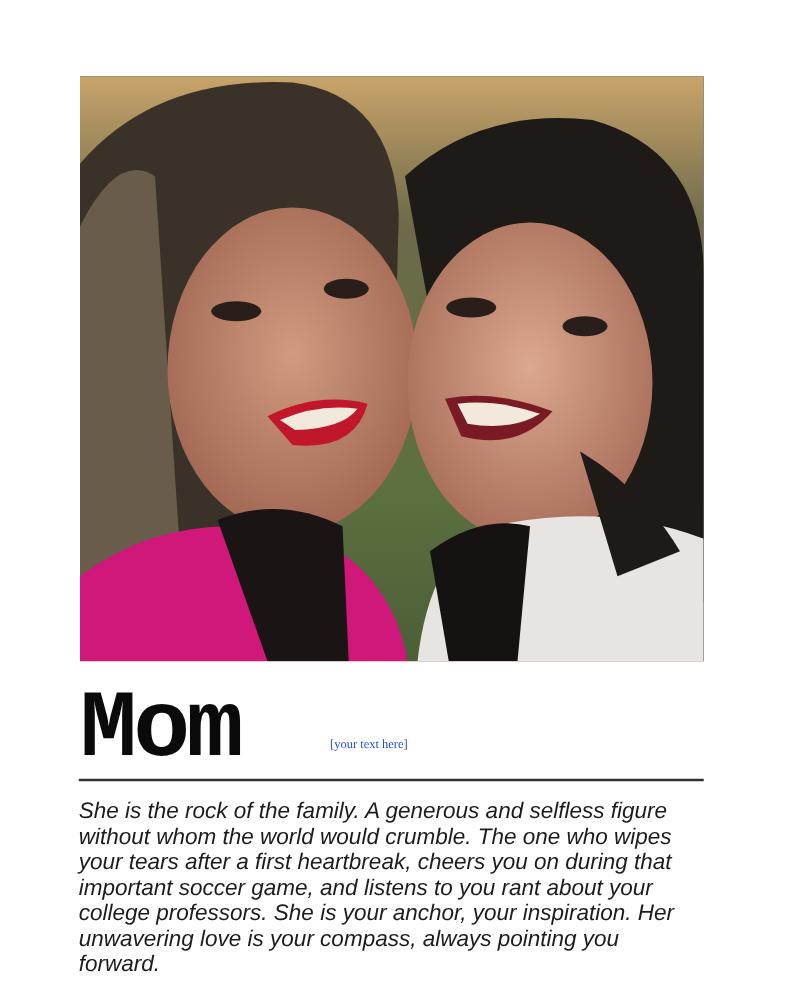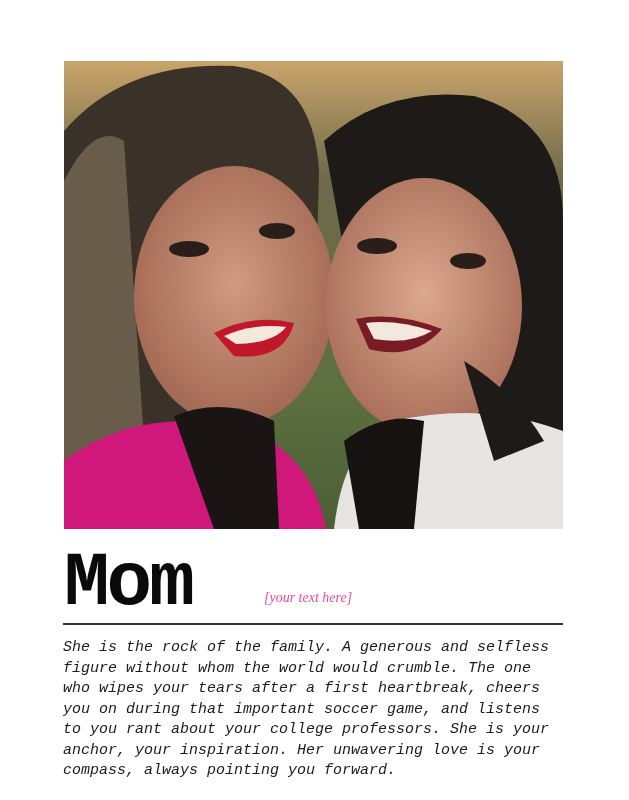--- a/index.html
+++ b/index.html
@@ -14,29 +14,29 @@
     }
     .title {
       position: absolute; left: 0; top: 0;
       font-family: Liberation Mono, monospace;
       font-weight: bold; font-size: 76px; line-height: 72px; color: #0a0a0a;
       letter-spacing: -3px;
     }
     .subtitle {
       position: absolute; left: 200px; top: 42px;
       font-family: "Liberation Serif", "DejaVu Serif", serif;
-      font-style: italic; font-size: 14px; color: #ec4899;
+      font-size: 10px; color: #1d4ed8;
     }
     .rule {
       position: absolute; left: 63px; top: 623px; width: 500px; height: 2px; background: #333;
     }
     .body-text {
       position: absolute; left: 63px; top: 638px; width: 500px;
-      font-family: Liberation Mono, monospace;
-      font-style: italic; font-size: 15px; line-height: 20.5px; color: #1c1c1c;
+      font-family: Liberation Sans, sans-serif;
+      font-style: italic; font-size: 18px; line-height: 20.5px; color: #1c1c1c;
     }
   </style>
 </head>
 <body>
 
 <div class="photo">
   <svg viewBox="0 0 499 468" preserveAspectRatio="none">
     <defs>
       <linearGradient id="bg" x1="0" y1="0" x2="0" y2="1">
         <stop offset="0" stop-color="#c9a46a"></stop>

